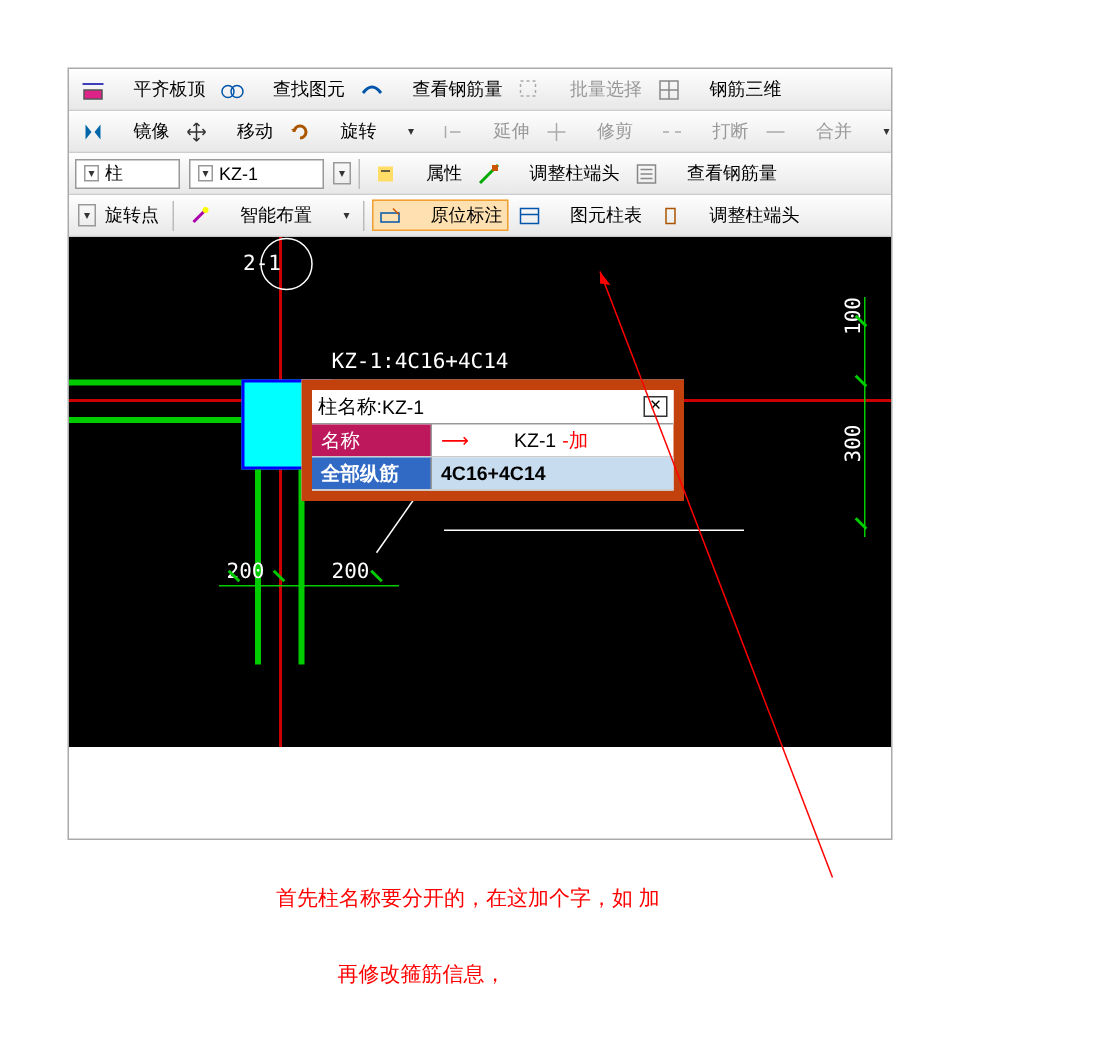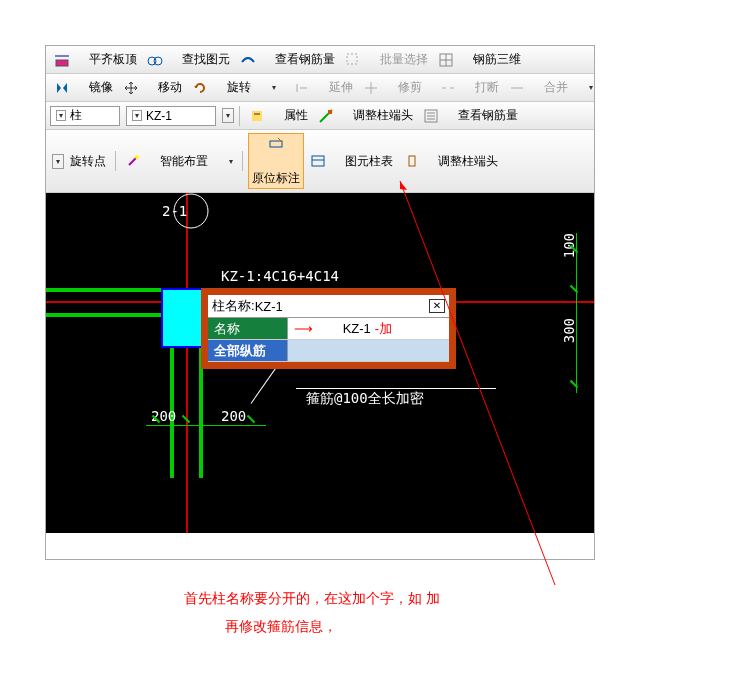--- a/index.html
+++ b/index.html
@@ -13,28 +13,28 @@
     .select-box { display: flex; align-items: center; border: 1px solid #999; background: #fff; padding: 1px 3px; height: 20px; font-size: 12px; }
     .canvas { position: relative; background: #000; width: 100%; height: 340px; overflow: hidden; }
     .cad-line { position: absolute; background: #888; }
     .cad-line.red { background: #c00; }
     .cad-line.green { background: #0c0; }
     .cad-text { position: absolute; color: #fff; font-size: 14px; font-family: "SimSun", monospace; white-space: nowrap; }
     .popup { position: absolute; left: 155px; top: 95px; width: 255px; background: #fff; border: 7px solid #c2410c; font-size: 13px; }
     .popup-title { display: flex; align-items: center; padding: 2px 4px; background: #fff; border-bottom: 1px solid #999; }
     .close-btn { margin-left: auto; width: 16px; height: 14px; border: 1px solid #333; font-size: 10px; text-align: center; line-height: 12px; cursor: pointer; }
     .popup-row { display: flex; align-items: stretch; border-bottom: 1px solid #ccc; height: 22px; }
-    .popup-row.selected .cell-label { background: #15803d; color: #fff; font-family: Liberation Serif, serif; }
+    .popup-row.selected .cell-label { background: #be185d; color: #fff; font-family: Liberation Serif, serif; }
     .cell-label { width: 80px; padding: 3px 6px; border-right: 1px solid #999; background: #fff; display: flex; align-items: center; }
     .cell-value { flex: 1; padding: 3px 6px; display: flex; align-items: center; position: relative; }
     .popup-row.highlight { background: #c8dcf0; font-weight: bold; }
     .leader-line { position: absolute; background: #fff; height: 1px; }
     .annotation-text { position: absolute; color: #f00; font-size: 14px; }
     .red-inline { color: #f00; }
-    .active-btn { border: 1px solid #f0a030; background: #ffe0b0; padding: 1px 3px; flex-direction: column; }
+    .active-btn { border: 1px solid #f0a030; background: #ffe0b0; padding: 1px 3px; }
   </style>
 </head>
 <body>
 
 <div class="app-window">
 
   <div class="toolbar">
     <div class="toolbar-item">
       <span class="icon-small">
           <svg width="16" height="16">
@@ -263,44 +263,44 @@
 
     <div class="cad-text" style="left:515px;top:40px;writing-mode:vertical-rl;transform:rotate(180deg)">100</div>
     <div class="cad-text" style="left:515px;top:125px;writing-mode:vertical-rl;transform:rotate(180deg)">300</div>
     <div class="cad-line green" style="left:530px;top:40px;width:1px;height:160px"></div>
     <div class="cad-line green" style="left:523px;top:55px;width:10px;height:2px;transform:rotate(45deg)"></div>
     <div class="cad-line green" style="left:523px;top:95px;width:10px;height:2px;transform:rotate(45deg)"></div>
     <div class="cad-line green" style="left:523px;top:190px;width:10px;height:2px;transform:rotate(45deg)"></div>
 
     <div class="leader-line" style="left:205px;top:210px;width:60px;transform:rotate(-55deg);transform-origin:left"></div>
     <div class="leader-line" style="left:250px;top:195px;width:200px;height:1px;border-bottom:1px solid #fff;background:none"></div>
-    <div class="cad-text" style="left:260px;top:197px">箍筋@100全长加密</div>
 
     <div class="popup">
       <div class="popup-title">
         <span>柱名称: </span>
         <span>KZ-1</span>
         <span class="close-btn">✕</span>
       </div>
       <div class="popup-row selected">
         <div class="cell-label">名称</div>
         <div class="cell-value">
           <span style="color:#f00;margin-right:30px">⟶</span>
           <span>KZ-1</span>
           <span class="red-inline" style="margin-left:4px">-加</span>
         </div>
       </div>
       <div class="popup-row highlight">
         <div class="cell-label" style="background:#316ac5;color:#fff">全部纵筋</div>
+        <div class="cell-value">4C16+4C14</div>
       </div>
     </div>
 
   </div>
 
 </div>
 
 <svg style="position:absolute;left:0;top:0;width:744px;height:695px;pointer-events:none">
   <line x1="400" y1="181" x2="555" y2="585" stroke="#f00" stroke-width="1"></line>
   <polygon points="400,181 407,190 400,189" fill="#f00"></polygon>
 </svg>
 
 <div class="annotation-text" style="left:184px;top:590px">首先柱名称要分开的，在这加个字，如   加</div>
-<div class="annotation-text" style="left:225px;top:618px">再修改箍筋信息，</div>
+<div class="annotation-text" style="left:225px;top:641px">再修改箍筋信息，</div>
 
 </body></html>

